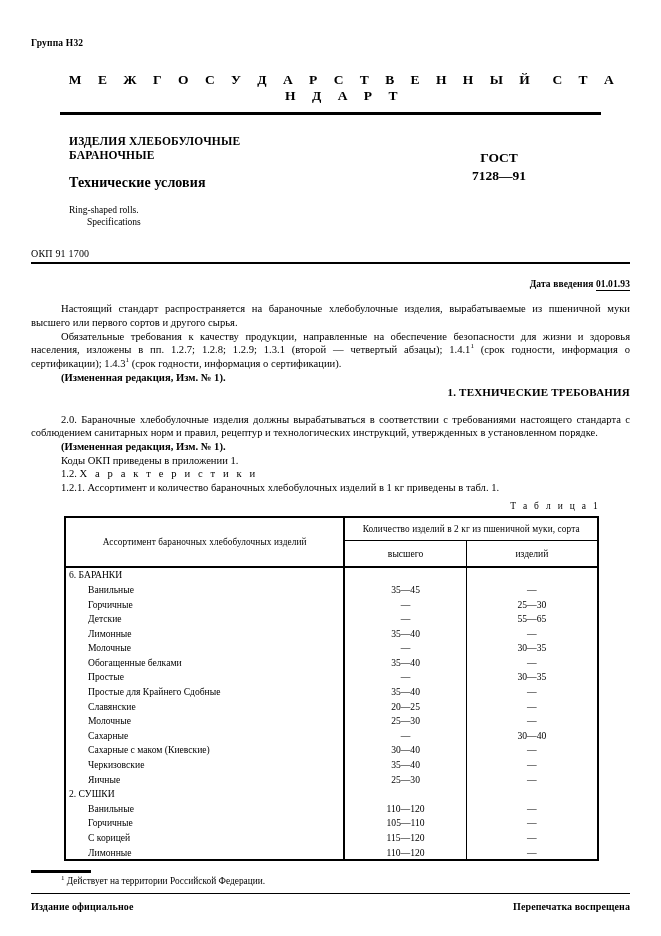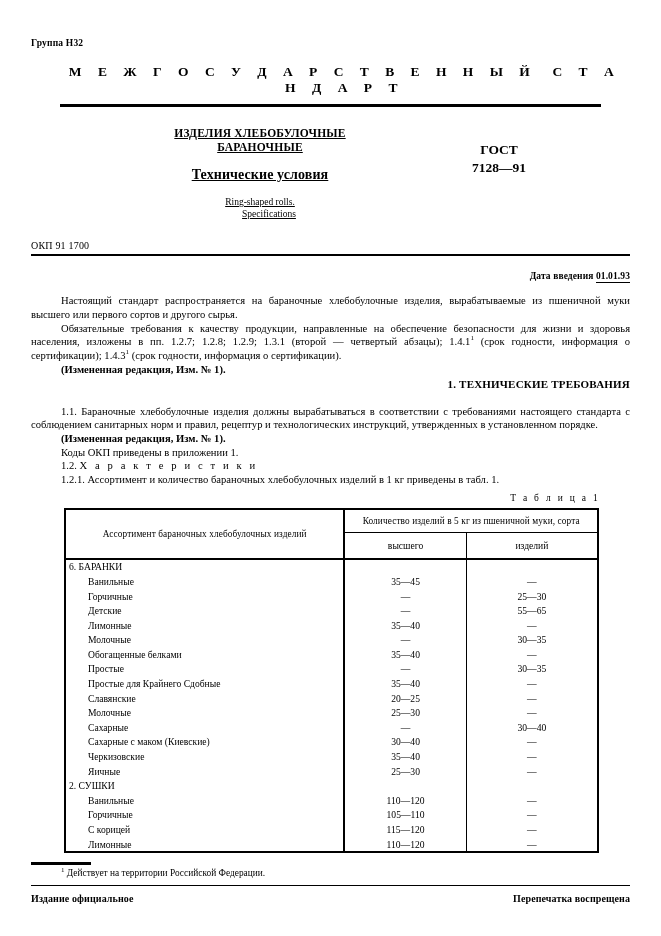--- a/index.html
+++ b/index.html
@@ -26,21 +26,21 @@
 
   
   .group-line {
     font-size: 9.5px;
     font-weight: bold;
     padding-top: 38px;
     padding-right: 31px;
     letter-spacing: 0.2px;
   }
   .mgs-title {
-    margin-top: 16px;
+    margin-top: 24px;
     text-align: center;
     font-size: 13.5px;
     font-weight: bold;
     letter-spacing: 6.5px;
     padding-left: 28px;
   }
   .mgs-title .gap {
     display: inline-block;
     width: 16px;
   }
@@ -51,24 +51,23 @@
   }
 
   
   .title-block {
     position: relative;
     margin-top: 20px;
     min-height: 86px;
   }
   .title-left {
     width: 420px;
-    text-align: center;
+    text-align: left;
     padding-left: 38px;
     box-sizing: border-box;
-    text-decoration: underline;
   }
   .doc-name {
     font-size: 11.5px;
     font-weight: bold;
     line-height: 1.18;
     letter-spacing: 0.2px;
   }
   .doc-sub {
     font-size: 14px;
     font-weight: bold;
@@ -295,34 +294,34 @@
     <span class="u">01.01.93</span>
   </div>
 
   <div class="body-text">
     <p>Настоящий стандарт распространяется на бараночные хлебобулочные изделия, вырабатывае­мые из пшеничной муки высшего или первого сортов и другого сырья.</p>
     <p><span>Обязательные требования к качеству продукции, направленные на обеспечение безопасности для жизни и здоровья населения, изложены в пп. 1.2.7; 1.2.8; 1.2.9; 1.3.1 (второй — четвертый абзацы); 1.4.1</span><sup>1</sup><span> (срок годности, информация о сертификации); 1.4.3</span><sup>1</sup><span> (срок годности, информация о сертифи­кации).</span></p>
     <p class="bold">(Измененная редакция, Изм. № 1).</p>
 
     <div class="sect-head">1. ТЕХНИЧЕСКИЕ ТРЕБОВАНИЯ</div>
 
-    <p>1.1.  Бараночные хлебобулочные изделия должны вырабатываться в соответствии с требования­ми настоящего стандарта с соблюдением санитарных норм и правил, рецептур и технологических инструкций, утвержденных в установленном порядке.</p>
+    <p>2.0.  Бараночные хлебобулочные изделия должны вырабатываться в соответствии с требования­ми настоящего стандарта с соблюдением санитарных норм и правил, рецептур и технологических инструкций, утвержденных в установленном порядке.</p>
     <p class="bold">(Измененная редакция, Изм. № 1).</p>
     <p>Коды ОКП приведены в приложении 1.</p>
     <p><span>1.2. </span><span class="spaced">Х а р а к т е р и с т и к и</span></p>
     <p>1.2.1. Ассортимент и количество бараночных хлебобулочных изделий в 1 кг приведены в табл. 1.</p>
   </div>
 
   <div class="table-cap">Т а б л и ц а  1</div>
 
   <table class="gost">
     <thead>
       <tr>
         <th class="th-assort" rowspan="2">Ассортимент бараночных хлебобулочных изделий</th>
-        <th class="th-qty" colspan="2">Количество изделий в 5 кг из пшеничной муки, сорта</th>
+        <th class="th-qty" colspan="2">Количество изделий в 2 кг из пшеничной муки, сорта</th>
       </tr>
       <tr>
         <th class="th-vys">высшего</th>
         <th class="th-perv">изделий</th>
       </tr>
     </thead>
     <tbody id="table-body">
         <tr>
           <td class="c-name"><span class="grp">6. БАРАНКИ</span></td>
           <td class="c-v"></td>

